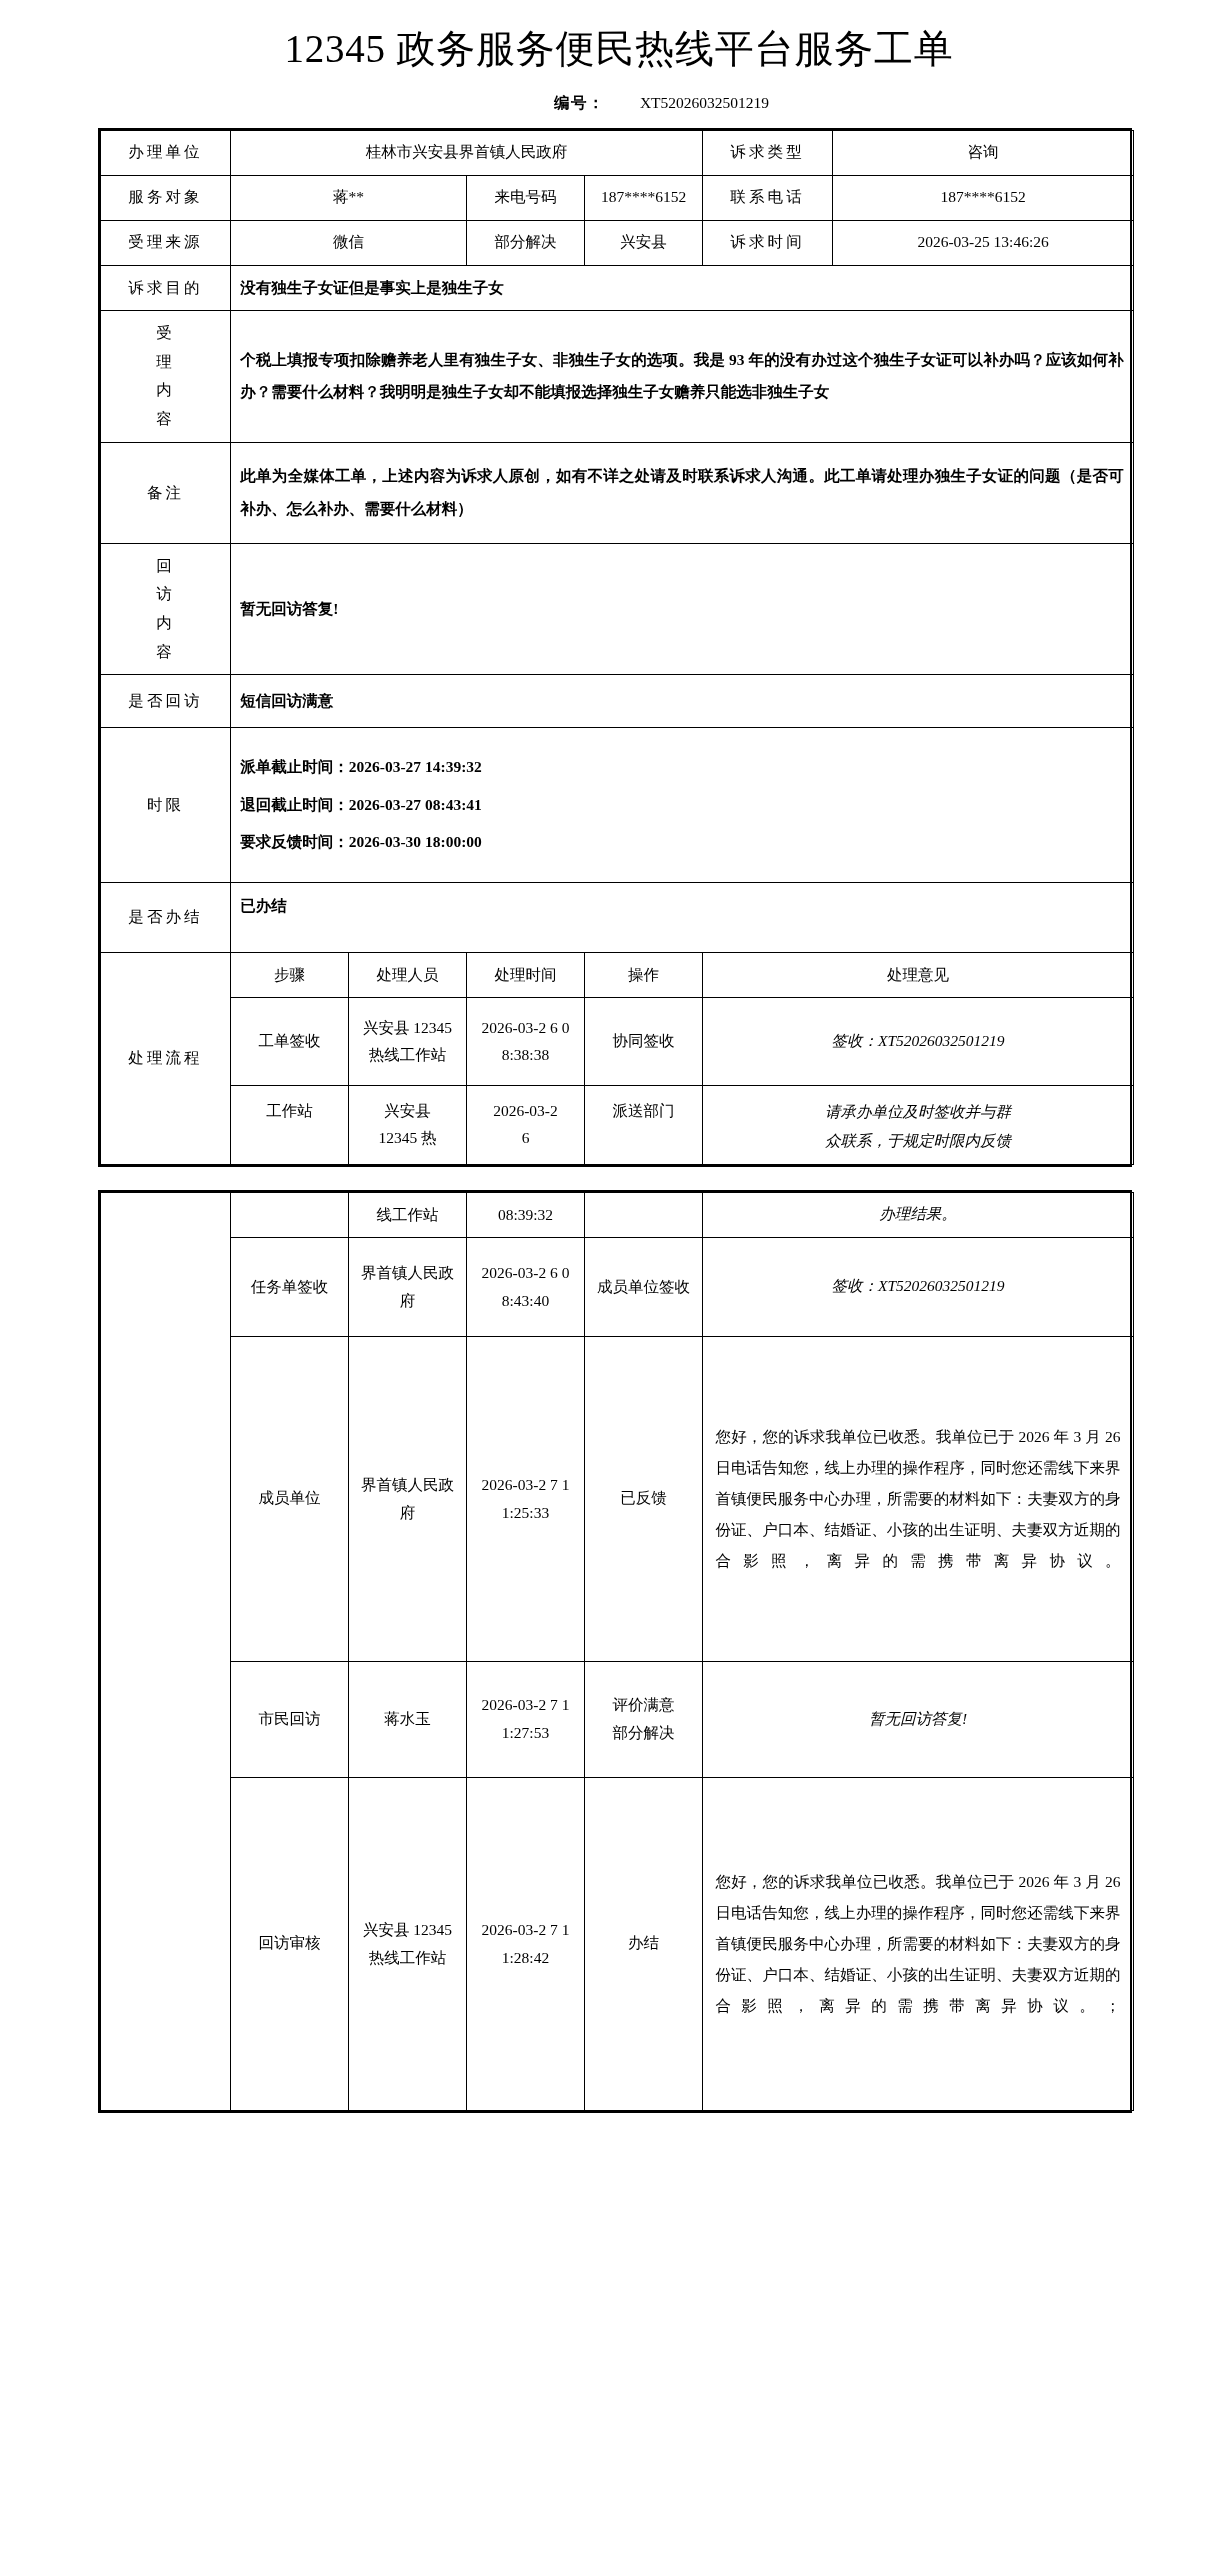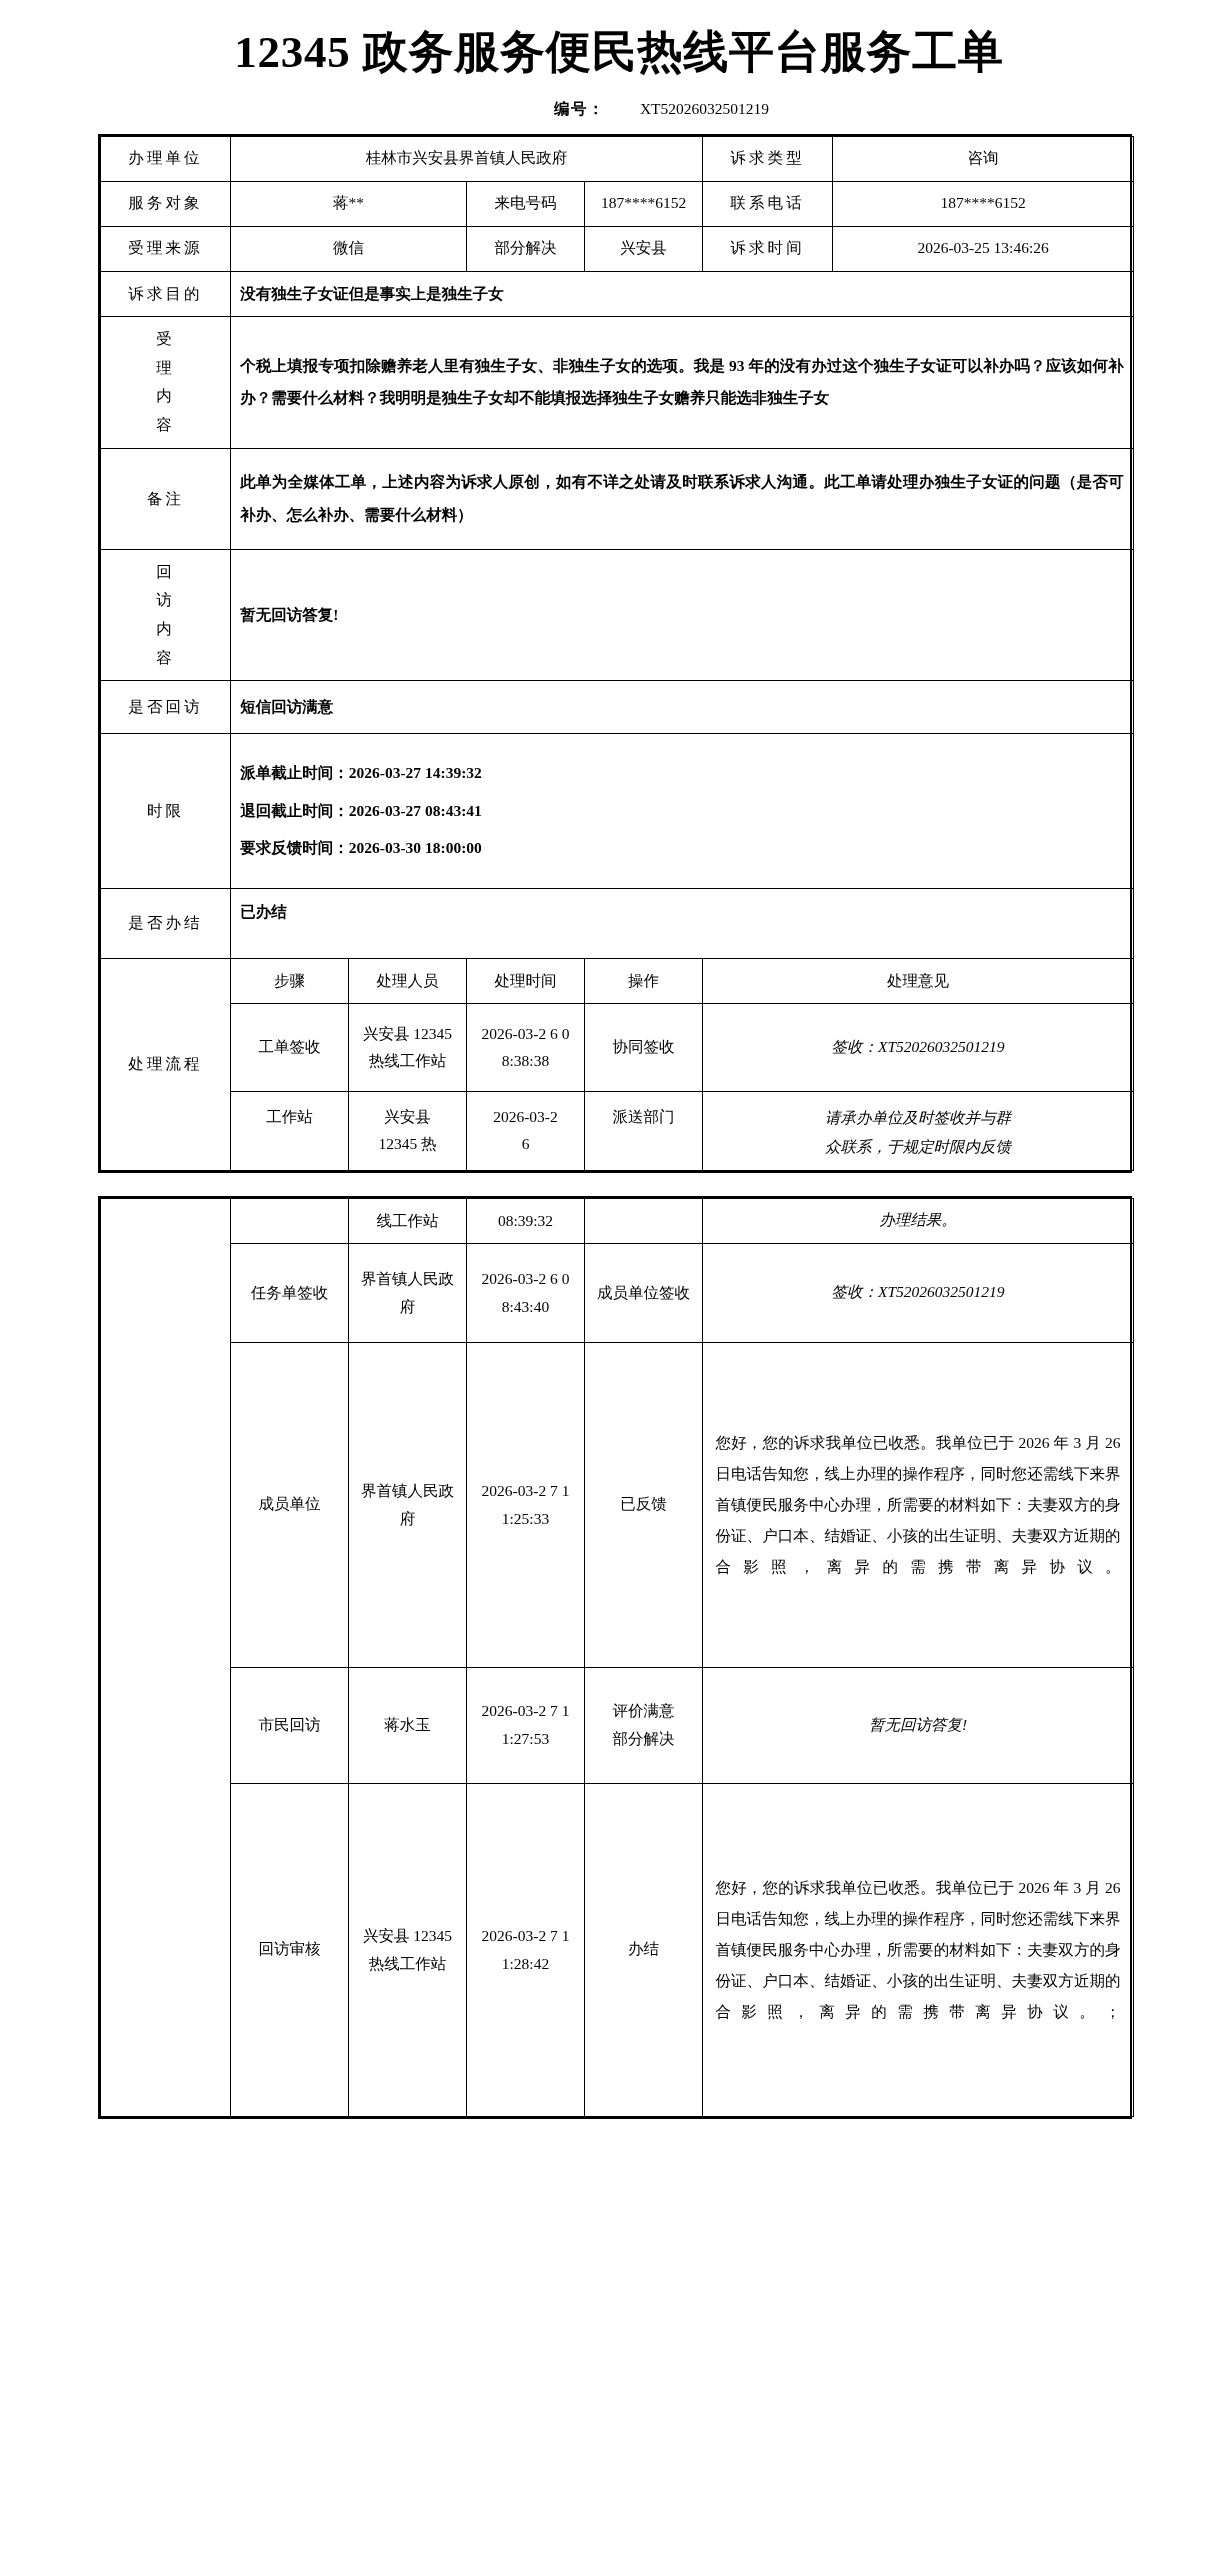--- a/index.html
+++ b/index.html
@@ -14,22 +14,22 @@
   }
   .page {
     width: 1230px;
     margin: 0 auto;
     position: relative;
     padding-top: 7.7px;
     box-sizing: border-box;
   }
   .doc-title {
     text-align: center;
-    font-size: 45px;
-    font-weight: bold;
+    font-size: 39px;
+    font-weight: normal;
     letter-spacing: 0.8px;
     margin: 14px 0 4.6px 0;
     font-family: "Liberation Serif", "DejaVu Serif", serif;
     padding-left: 8px;
   }
   .doc-no-row {
     display: flex;
     justify-content: center;
     align-items: center;
     font-size: 15.5px;

